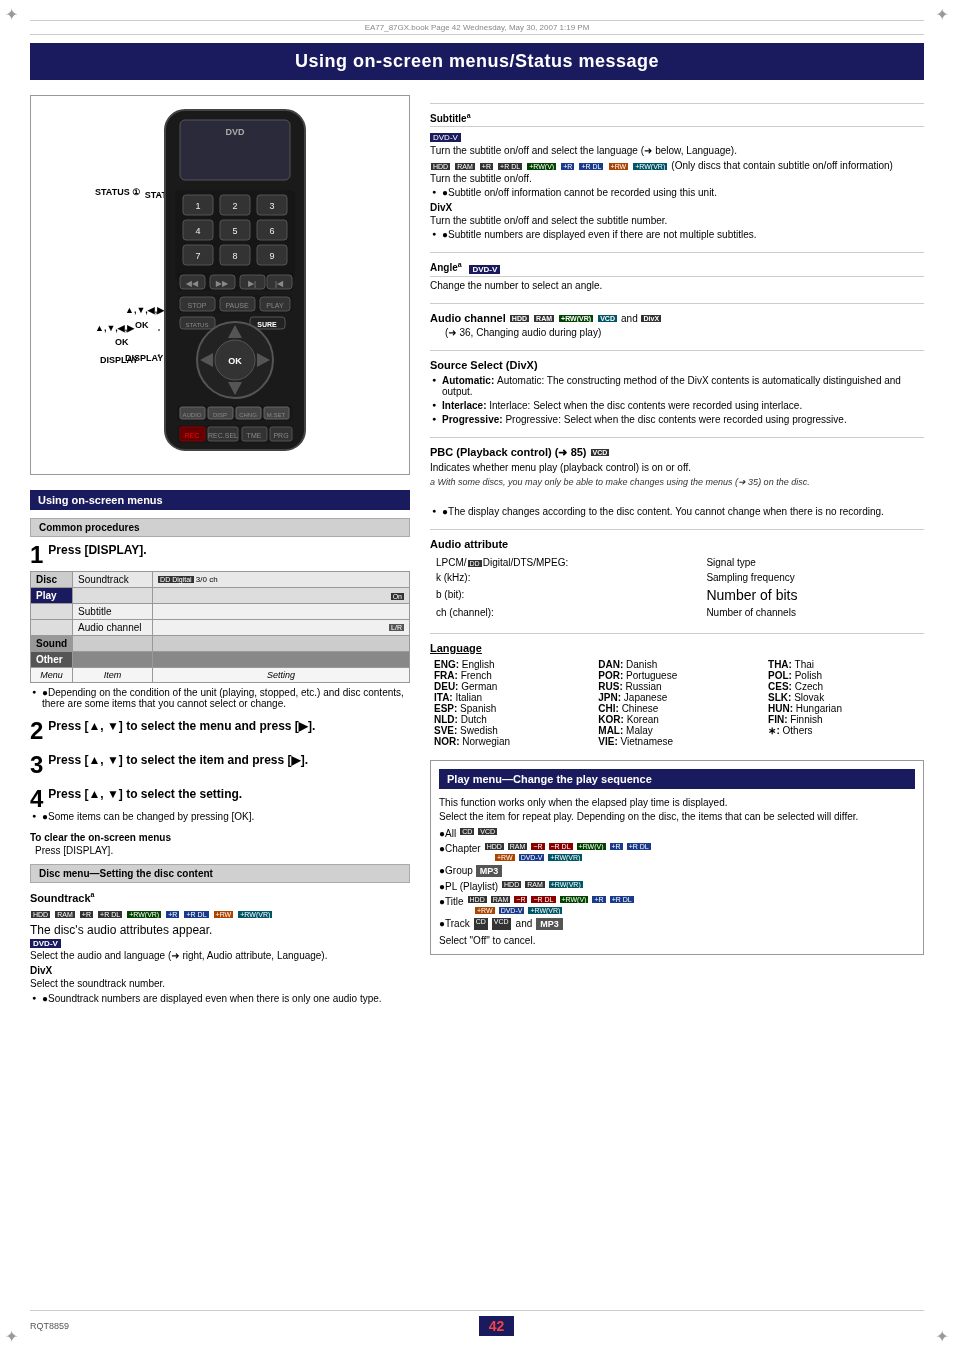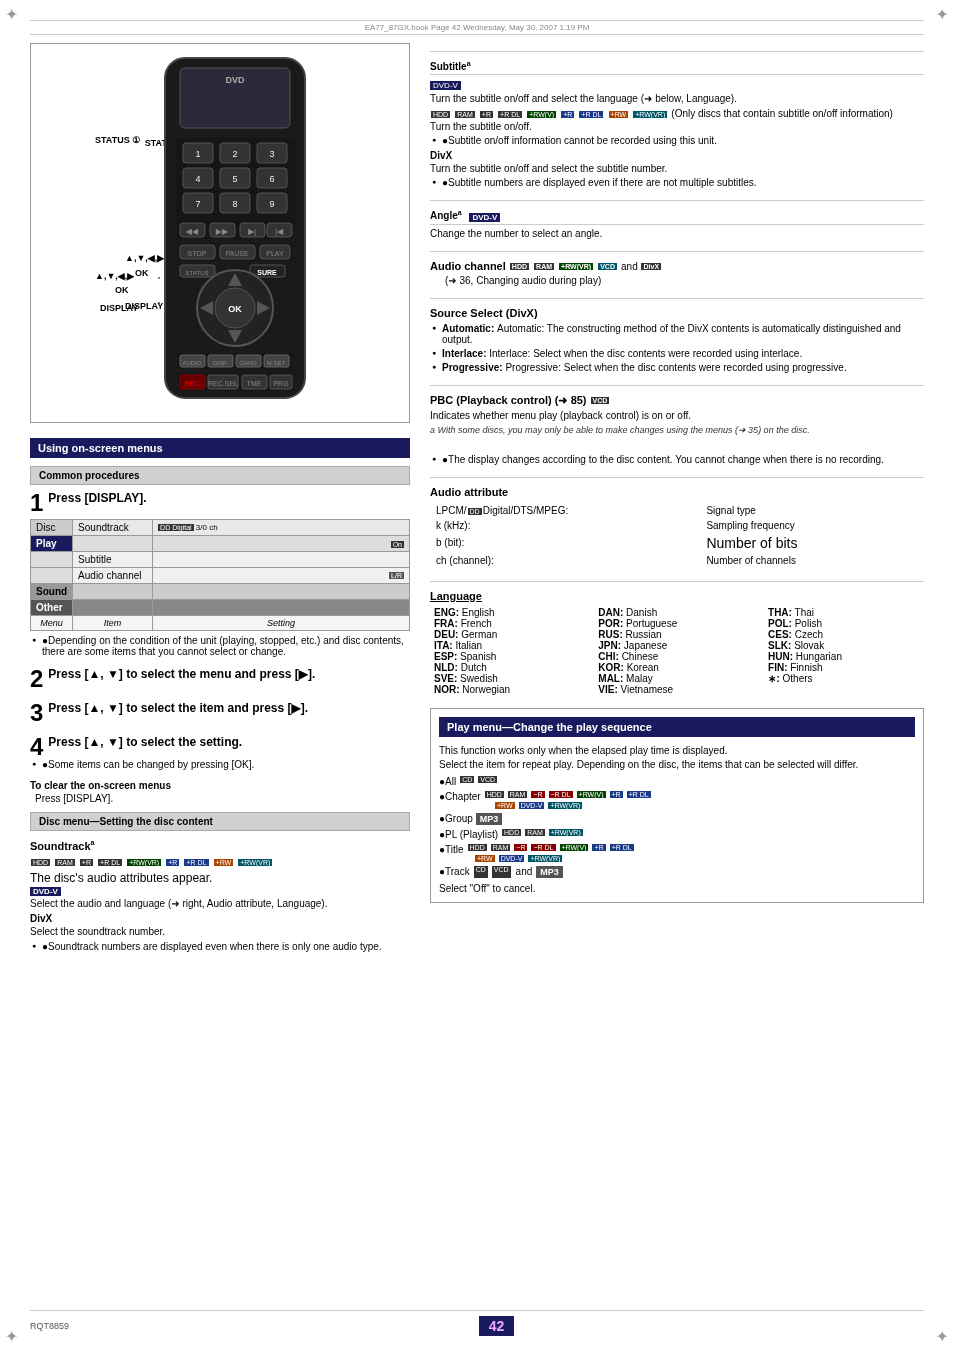--- a/index.html
+++ b/index.html
@@ -244,21 +244,21 @@
       right: 30px;
       display: flex;
       align-items: center;
       justify-content: space-between;
       border-top: 1px solid #ccc;
       padding-top: 5px;
     }
 
     .page-num-box {
       background: #1a1a5e;
-      color: #f0abfc;
+      color: #ef4444;
       font-size: 14px;
       font-weight: bold;
       padding: 2px 10px;
     }
 
     .footer-code {
       font-size: 9px;
       color: #555;
     }
 
@@ -334,20 +334,21 @@
 
 <div class="page-container">
 
   <div class="corner-mark corner-tl">✦</div>
   <div class="corner-mark corner-tr">✦</div>
   <div class="corner-mark corner-bl">✦</div>
   <div class="corner-mark corner-br">✦</div>
 
   <div class="top-meta">EA77_87GX.book   Page 42   Wednesday, May 30, 2007   1:19 PM</div>
 
+  <div class="page-header">Using on-screen menus/Status message</div>
 
   <div class="main-content">
 
     <div class="left-column">
 
       <div class="remote-area">
 
         <div style="position:relative; width:200px; height:360px;">
 
           <div style="position:absolute; left:0; top:85px; font-size:9px; font-weight:bold; text-align:right; width:70px;">STATUS ①</div>
@@ -458,21 +459,21 @@
 
       <div class="step-item">
         <span class="step-number">1</span>
         <span class="step-text">Press [DISPLAY].</span>
         <div class="clear"></div>
 
         
         <table class="menu-table" style="margin-top:4px; margin-bottom:4px;">
           <tbody>
               <tr>
-            <td style="background:#ccc; font-weight:normal; width:40px;">Disc</td>
+            <td style="background:#ccc; font-weight:bold; width:40px;">Disc</td>
             <td style="background:#e8e8e8; width:80px;">Soundtrack</td>
             <td style="background:#e8e8e8; font-size:8px;">
               <span style="display:inline-block; background:#333; color:#fff; font-size:7px; padding:0 2px;">DD Digital</span>
               <span style="font-size:8px;"> 3/0 ch</span>
             </td>
           </tr>
           <tr>
             <td style="background:#1a1a5e; color:#fff; font-weight:bold;">Play</td>
             <td style="background:#ddd;"></td>
             <td style="background:#ddd; text-align:right;">

